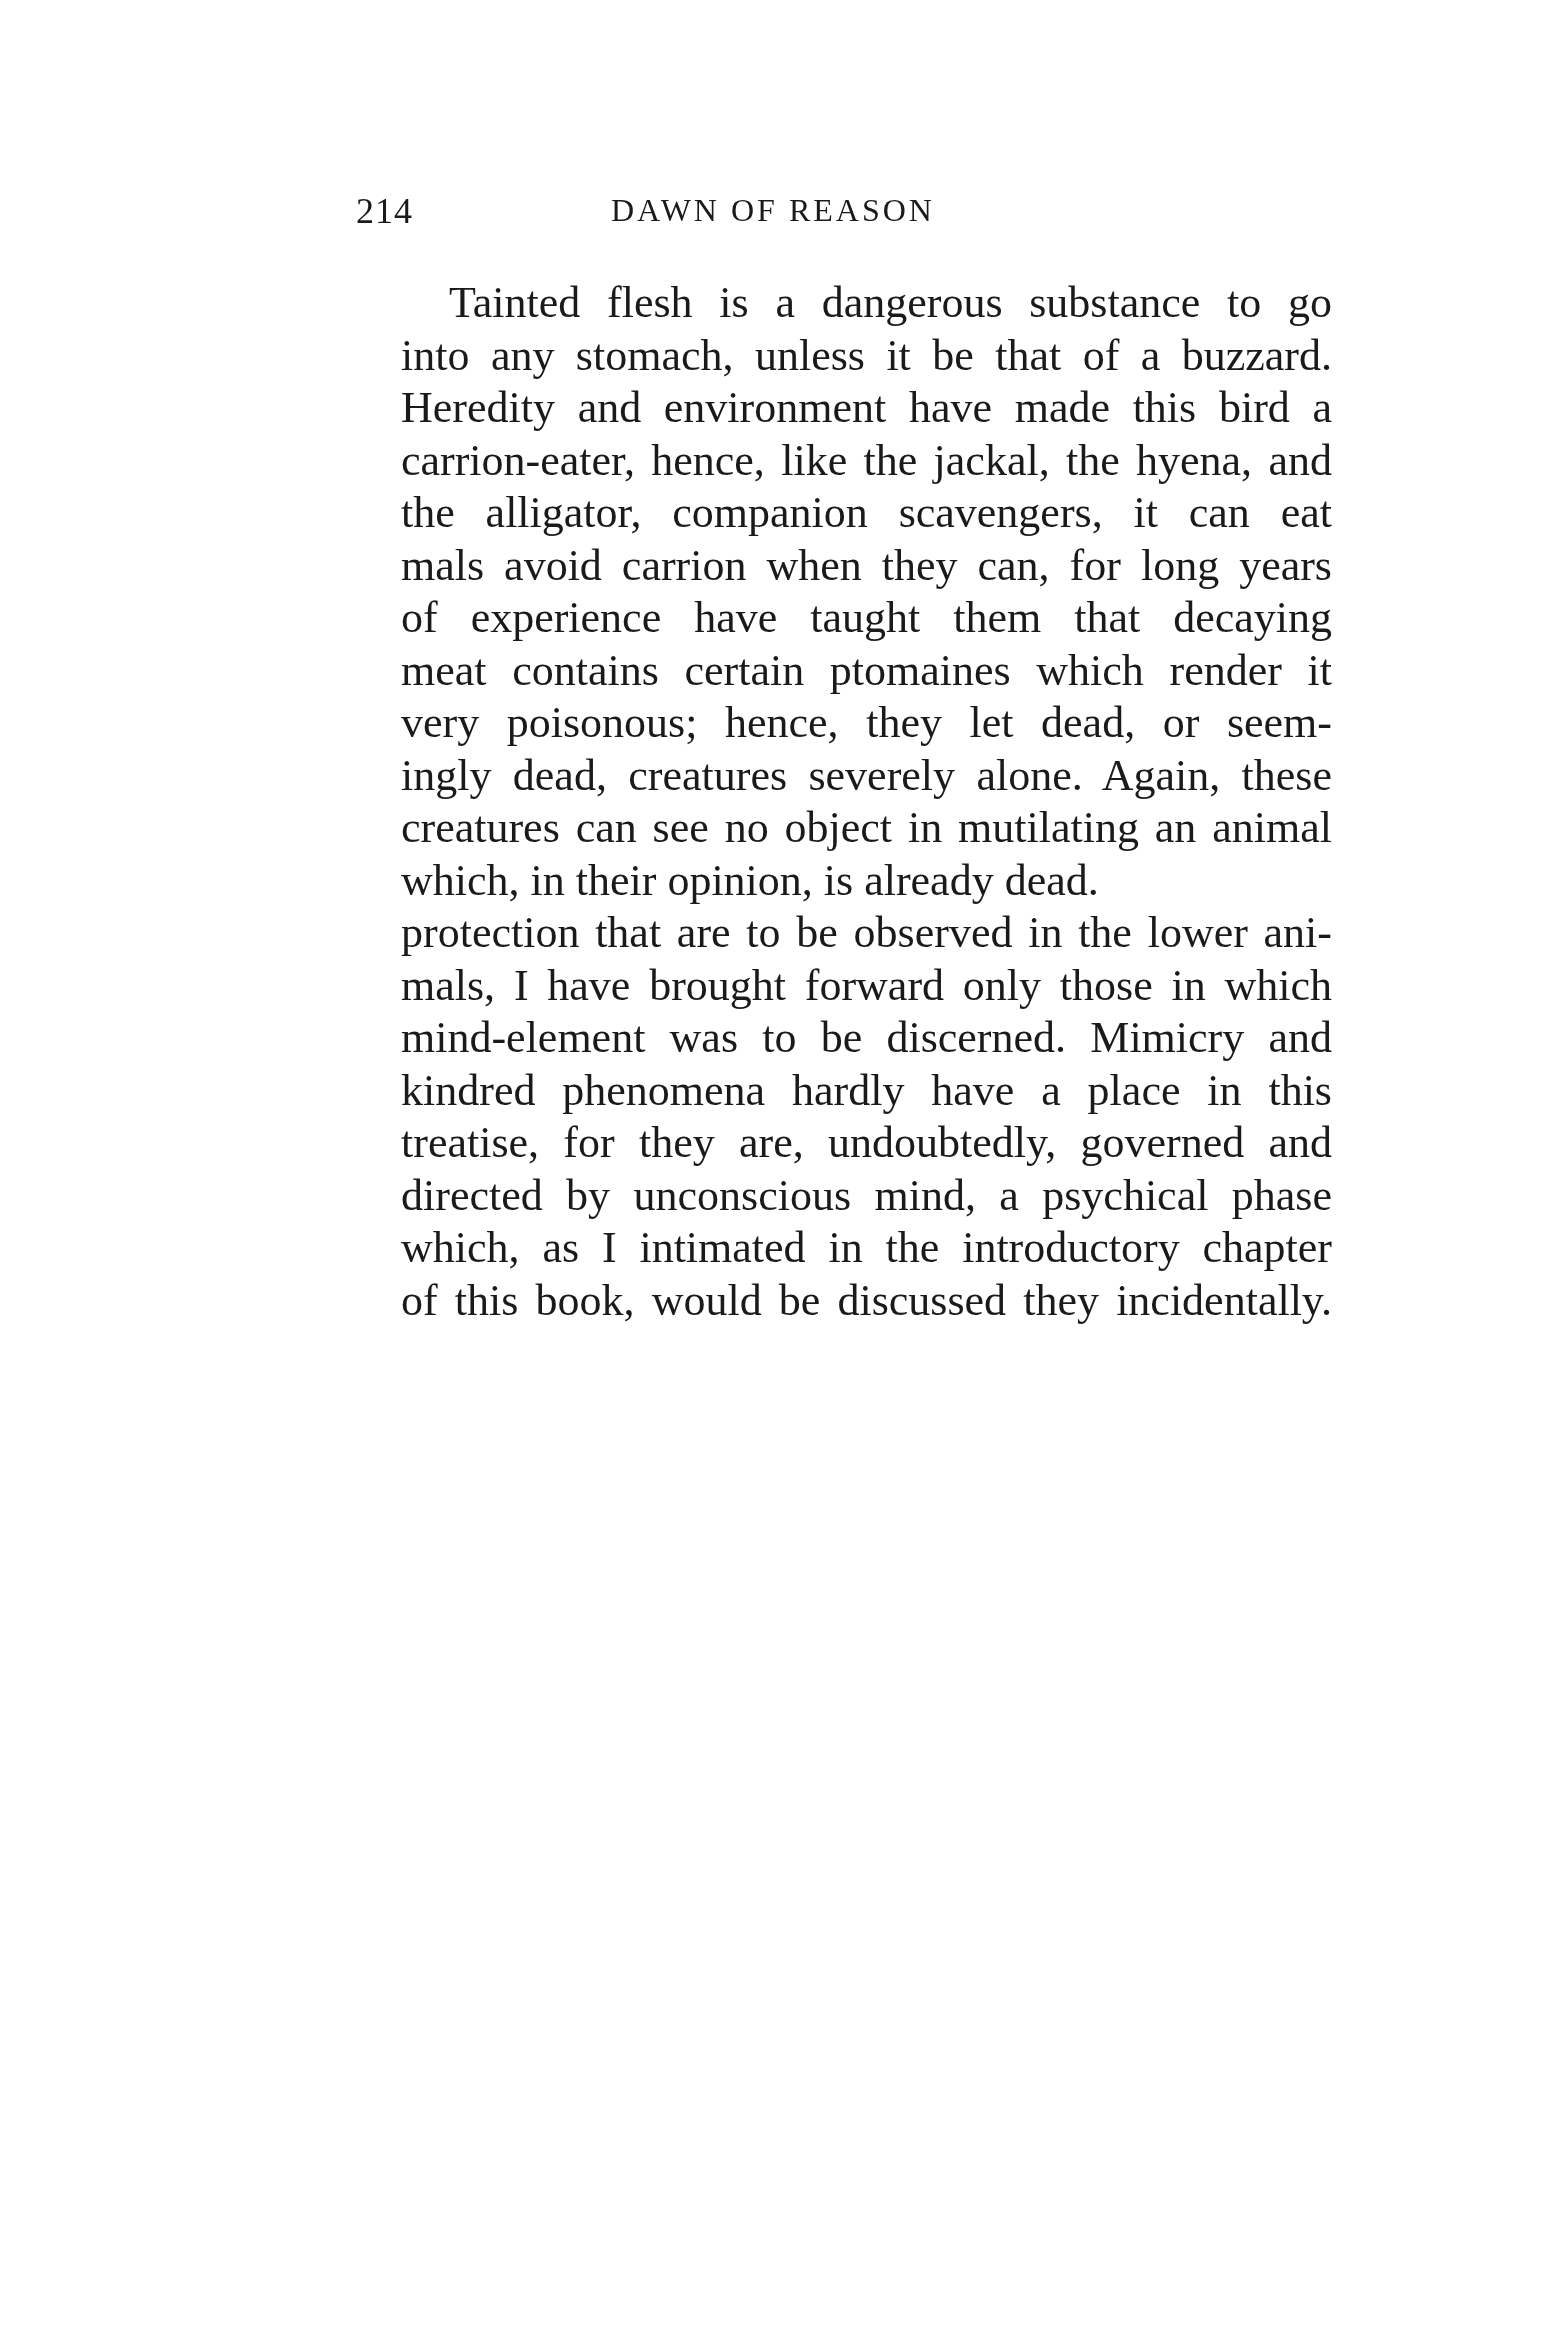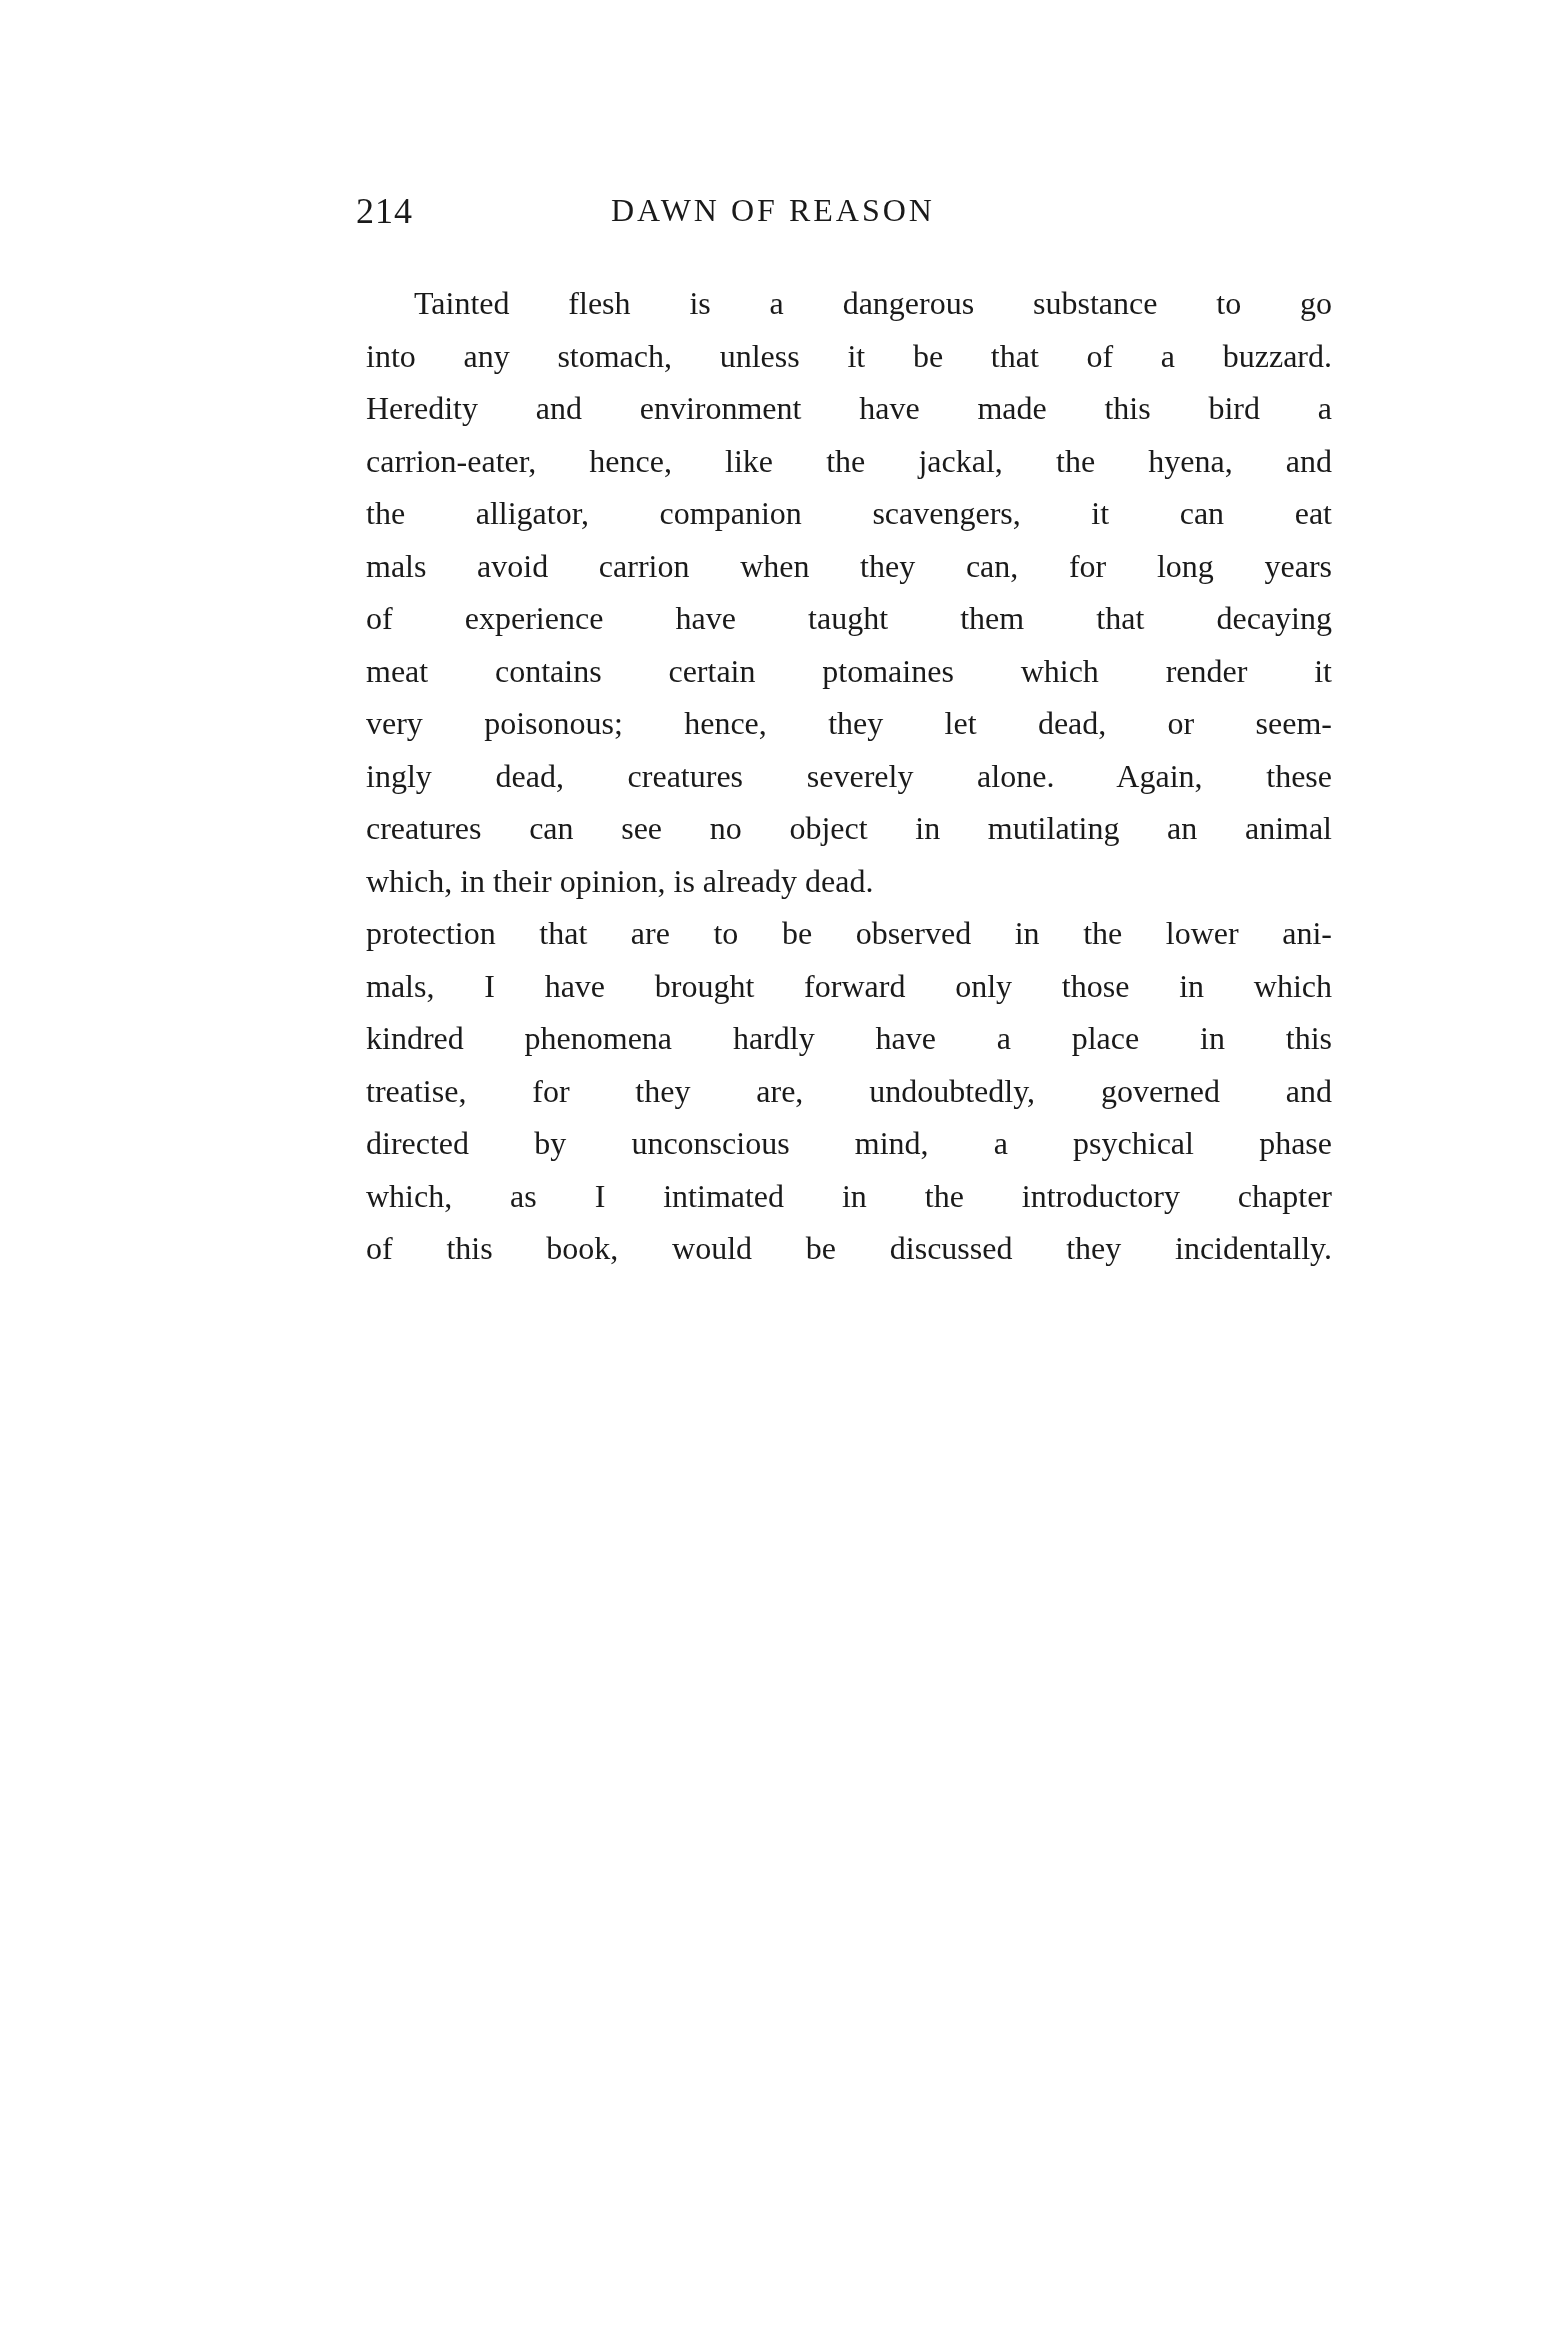--- a/index.html
+++ b/index.html
@@ -39,24 +39,25 @@
     .text-block {
       position: absolute;
       left: 366px;
       top: 277px;
       width: 966px;
     }
     .line {
       display: block;
       height: 52.5px;
       line-height: 52.5px;
-      font-size: 32px;
+      font-size: 44px;
       white-space: nowrap;
       text-align: justify;
       text-align-last: justify;
+      margin-left: 35px;
     }
     .line.indent {
       padding-left: 48px;
     }
     .line.last {
       text-align-last: left;
     }
   </style>
 </head>
 <body>
@@ -77,19 +78,20 @@
     <span class="line">of experience have taught them that decaying</span>
     <span class="line">meat contains certain ptomaines which render it</span>
     <span class="line">very poisonous; hence, they let dead, or seem-</span>
     <span class="line">ingly dead, creatures severely alone.  Again, these</span>
     <span class="line">creatures can see no object in mutilating an animal</span>
     <span class="line last">which, in their opinion, is already dead.</span>
   </div>
   <div class="paragraph">
     <span class="line">protection that are to be observed in the lower ani-</span>
     <span class="line">mals, I have brought forward only those in which</span>
+    <span class="line">mind-element was to be discerned.  Mimicry and</span>
     <span class="line">kindred phenomena hardly have a place in this</span>
     <span class="line">treatise, for they are, undoubtedly, governed and</span>
     <span class="line">directed by unconscious mind, a psychical phase</span>
     <span class="line">which, as I intimated in the introductory chapter</span>
     <span class="line">of this book, would be discussed they incidentally.</span>
   </div>
 </div>
 
 </body></html>

